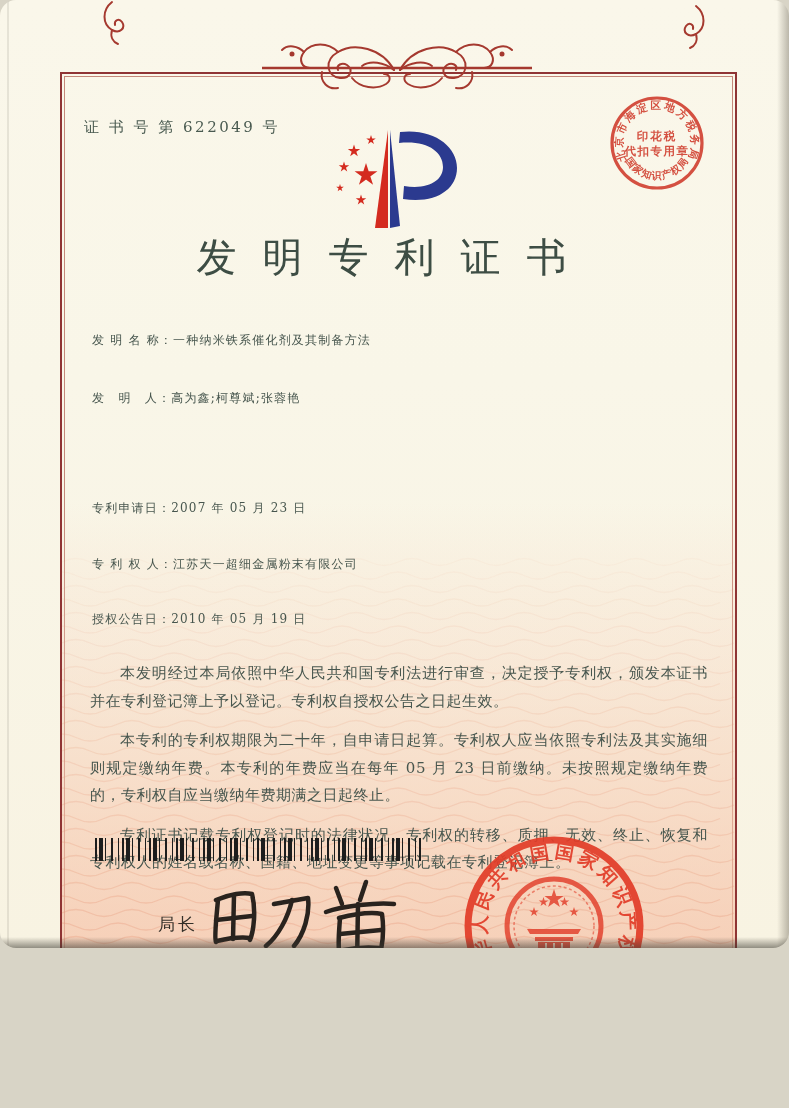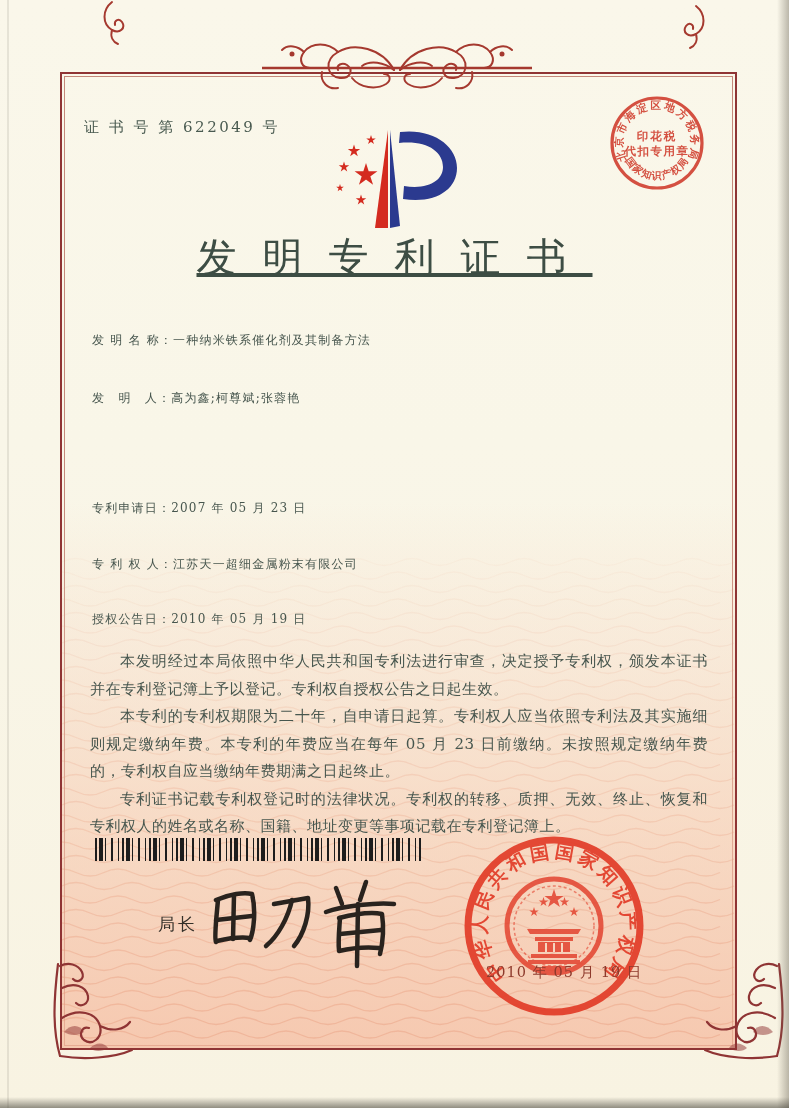--- a/index.html
+++ b/index.html
@@ -1,18 +1,18 @@
 <!DOCTYPE html>
 <html><head>
 <meta charset="utf-8">
 <style>
   * { margin:0; padding:0; box-sizing:border-box; }
   body { background:#d8d4c6; font-family:"DejaVu Serif","Liberation Serif",serif; }
-  .page { position:relative; width:789px; height:1108px; margin:0 auto; overflow:hidden;
-          background:linear-gradient(180deg,#faf7ea 0%,#f9f6e8 40%,#f8f3e2 100%); }
+  .page { position:relative; width:789px; height:948px; margin:0 auto; overflow:hidden;
+          background:linear-gradient(180deg,#faf7ea 0%,#f9f6e8 40%,#f8f3e2 100%);border-radius:16px; }
   
   .edge-r { position:absolute; top:0; bottom:0; right:0; width:12px;
             background:linear-gradient(90deg, rgba(110,105,92,0), rgba(110,105,92,.45)); z-index:40; }
   .edge-b { position:absolute; left:0; right:0; bottom:0; height:11px;
             background:linear-gradient(180deg, rgba(75,72,62,0), rgba(60,58,50,.55)); z-index:40; }
   .edge-l { position:absolute; top:0; bottom:0; left:7px; width:2px; background:rgba(90,85,70,.12); z-index:40; }
 
   
   .frame { position:absolute; left:60px; top:72px; width:677px; height:978px;
            border:2.5px solid #8f3434; overflow:hidden; }
@@ -28,29 +28,29 @@
   .curl-tr { left:676px; top:4px; width:40px; height:46px; }
   .scroll-bl { left:44px; top:958px; width:95px; height:106px; }
   .scroll-br { left:698px; top:958px; width:95px; height:106px; transform:scaleX(-1); }
 
   .cert-no { position:absolute; left:84px; top:118px; font-size:15px; letter-spacing:2.5px;
              color:#495a50; z-index:10; }
   .logo { position:absolute; left:333px; top:126px; width:132px; height:112px; z-index:10; }
   .tax-stamp { position:absolute; left:582px; top:68px; width:150px; height:150px; z-index:12; opacity:.88; }
 
   .doc-title { position:absolute; left:0; width:789px; top:230px; text-align:center;
-               font-size:40px; color:#3d4d44; letter-spacing:26px; z-index:10;text-decoration:underline; }
+               font-size:40px; color:#3d4d44; letter-spacing:26px; z-index:10; }
 
   .field-row { position:absolute; left:92px; font-size:12px; color:#47564e; letter-spacing:1.2px;
                z-index:10; white-space:nowrap; }
   .f0{top:332px}.f1{top:390px}.f2{top:445px}.f3{top:500px}.f4{top:556px}.f5{top:611px}
 
   .paragraphs { position:absolute; left:90px; top:648px; width:618px; z-index:10; }
   .paragraphs p { font-size:15px; line-height:27.5px; color:#47564e; text-indent:2em;
-                  text-align:justify; letter-spacing:.5px; }
+                  text-align:justify; letter-spacing:.5px;margin-top:12px; }
 
   .barcode { position:absolute; left:95px; top:838px; width:326px; height:23px; z-index:10;
              background:
                repeating-linear-gradient(90deg,#1d1d1d 0 2px,transparent 2px 4px,#1d1d1d 4px 8px,
                  transparent 8px 10px,#1d1d1d 10px 11px,transparent 11px 16px,#1d1d1d 16px 18px,
                  transparent 18px 23px,#1d1d1d 23px 24px,transparent 24px 27px); }
 
   .director-label { position:absolute; left:158px; top:913px; font-size:17px; letter-spacing:3px;
                     color:#343029; z-index:10; }
   .signature { position:absolute; left:200px; top:868px; width:230px; height:104px; z-index:11; }

